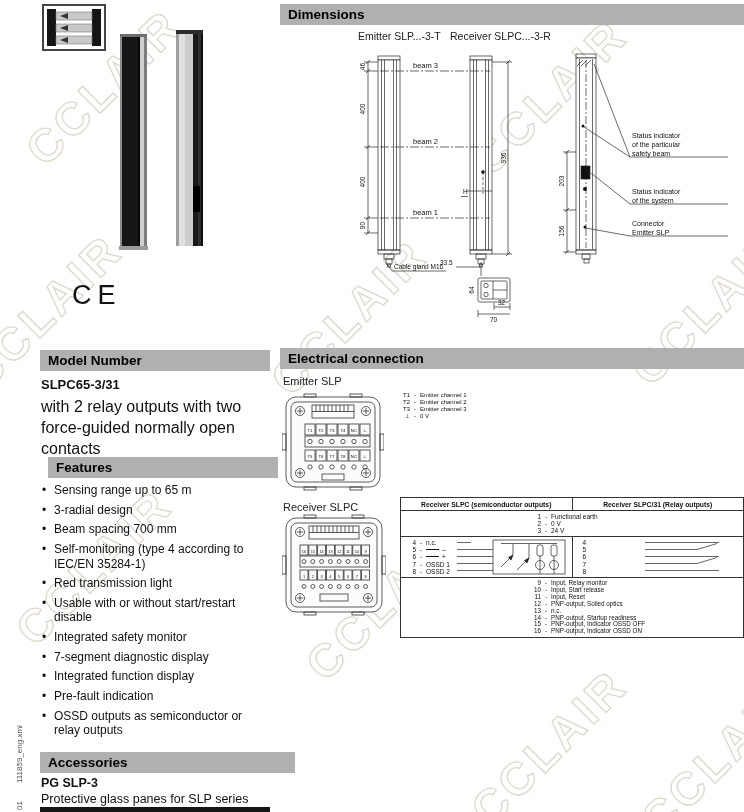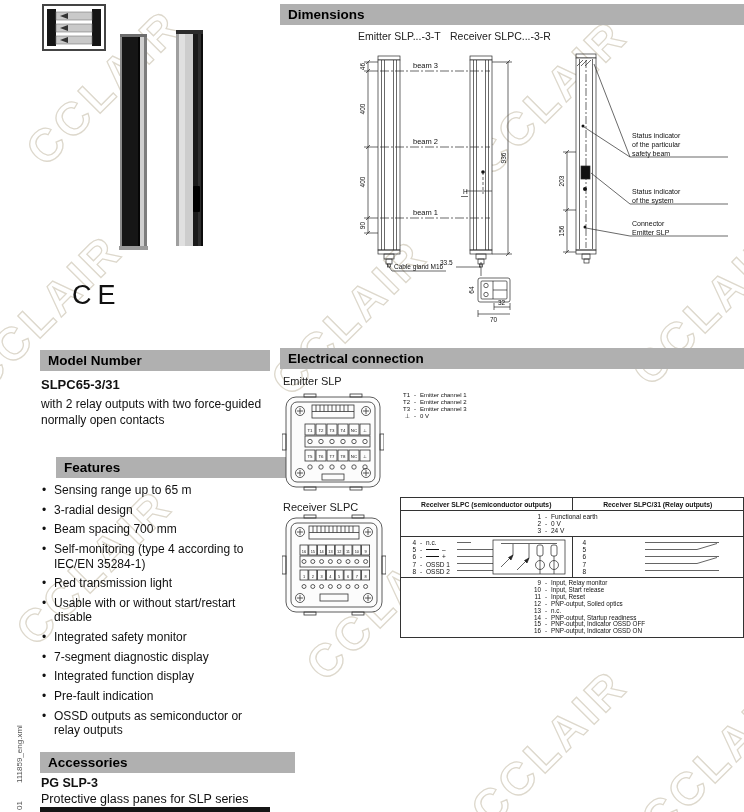--- a/index.html
+++ b/index.html
@@ -19,21 +19,21 @@
     background:linear-gradient(90deg,#8a8a8a 0 2px,#161616 2px 18px,#060606 18px 20px,#cfcfcf 20px 24px,#7d7d7d 24px 27px)}
   .bar-emitter::before{content:"";position:absolute;top:-3px;left:0;right:0;height:3px;background:#6e6e6e}
   .bar-emitter::after{content:"";position:absolute;bottom:-4px;left:-1px;right:-1px;height:4px;background:#9a9a9a}
   .bar-receiver{left:176px;top:34px;width:27px;height:212px;
     background:linear-gradient(90deg,#9f9f9f 0 3px,#e0e0e0 3px 9px,#cdcdcd 9px 17px,#1a1a1a 17px 22px,#2e2e2e 22px 25px,#0c0c0c 25px 27px)}
   .bar-receiver::before{content:"";position:absolute;top:-4px;left:0;right:0;height:4px;background:#2b2b2b}
   .bar-receiver .detail{position:absolute;right:3px;top:152px;width:7px;height:26px;background:#000;border-radius:1px}
   .ce{position:absolute;left:72px;top:280px;font-size:27px;letter-spacing:6px;font-weight:500}
   .tuv{position:absolute;left:142px;top:266px}
   .modeltxt{position:absolute;left:41px;top:377px;font-size:13px;font-weight:bold}
-  .desc{position:absolute;left:41px;top:397px;width:226px;font-size:12px;line-height:1.3}
+  .desc{position:absolute;left:41px;top:397px;width:226px;font-size:16px;line-height:1.3}
   .feat{position:absolute;left:40px;top:483px;width:230px;display:flex;flex-direction:column;gap:5px;
         font-size:12px;line-height:1.22}
   .feat .fi{display:flex}
   .feat .bu{width:12px;flex:0 0 12px;padding-left:2px}
   .feat .ft{flex:1}
   .acc-name{position:absolute;left:41px;top:776px;font-size:12.5px;font-weight:bold}
   .acc-desc{position:absolute;left:41px;top:792px;font-size:12.5px}
   .bottombar{position:absolute;left:40px;top:807px;width:230px;height:5px;background:#151515}
   .sidetext{position:absolute;left:24px;bottom:2px;transform:rotate(-90deg);transform-origin:0 100%;
             white-space:nowrap;font-size:8px;color:#555}
@@ -106,21 +106,21 @@
       <span class="detail"></span>
     </div>
 
   <div class="ce">CE</div>
 
 
   <div class="hbar" style="left:40px;top:350px;width:230px">Model Number</div>
   <div class="modeltxt">SLPC65-3/31</div>
   <div class="desc">with 2 relay outputs with two force-guided normally open contacts</div>
 
-  <div class="hbar" style="left:56px;top:457px;width:230px">Features</div>
+  <div class="hbar" style="left:48px;top:457px;width:230px">Features</div>
   <div class="feat">
     <div class="fi">
         <span class="bu">•</span>
         <span class="ft">Sensing range up to 65 m</span>
       </div>
     <div class="fi">
         <span class="bu">•</span>
         <span class="ft">3-radial design</span>
       </div>
     <div class="fi">

